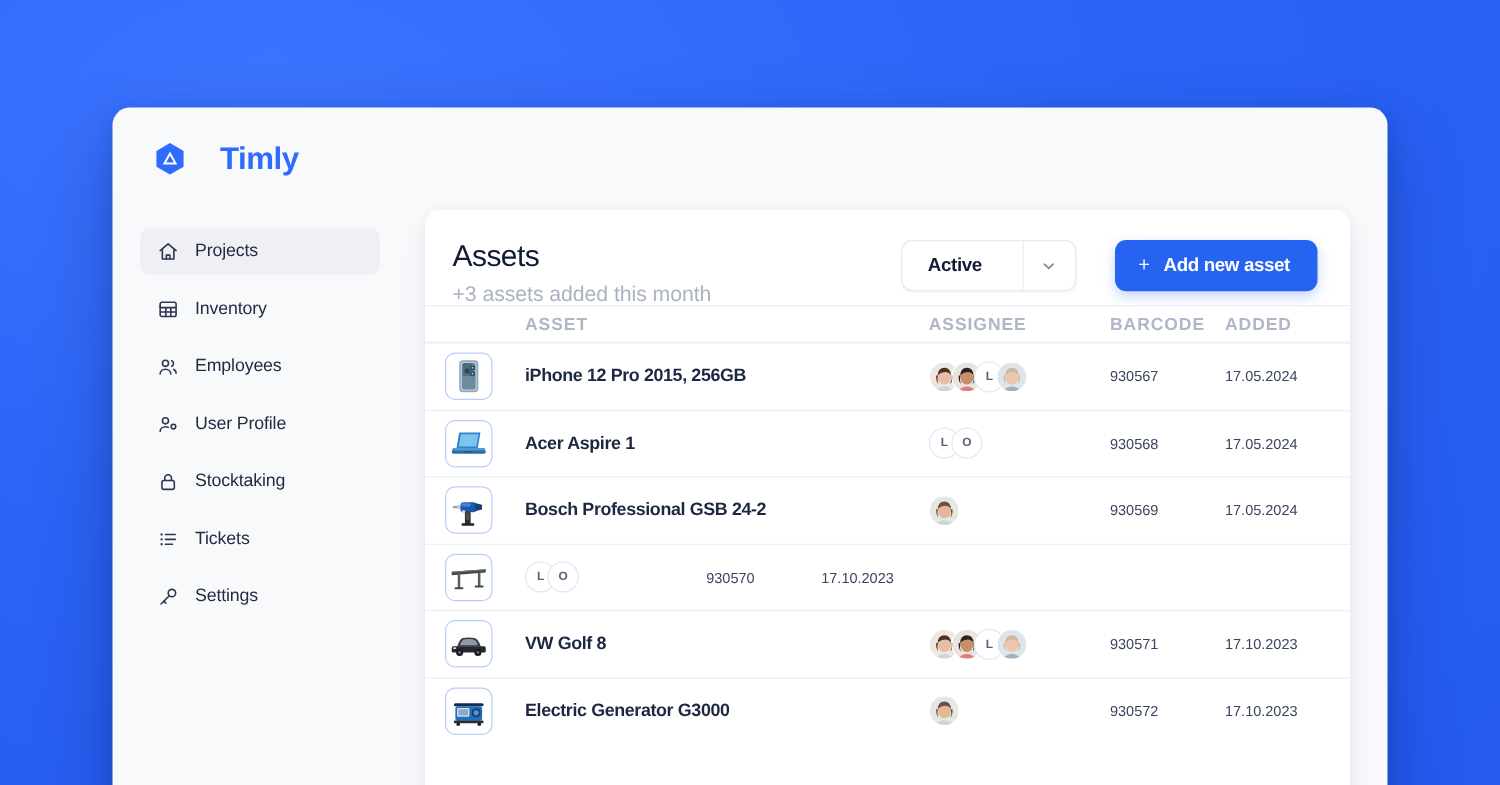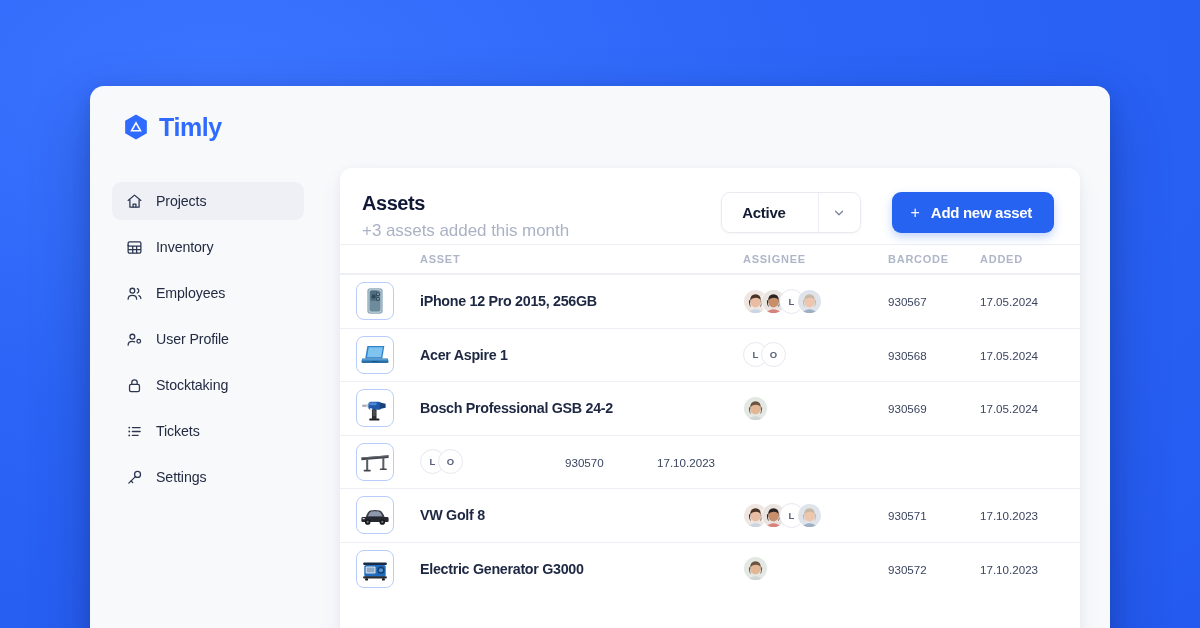--- a/index.html
+++ b/index.html
@@ -27,21 +27,21 @@
     box-shadow: 0 26px 60px rgba(10,30,90,0.30), 0 6px 18px rgba(10,30,90,0.18);
     overflow: hidden;
     display: flex;
     flex-direction: column;
   }
 
   
   .logo-row {
     position: absolute;
     left: 32px; top: 27px;
-    display: flex; align-items: center; gap: 9px; text-align: right;
+    display: flex; align-items: center; gap: 26px; text-align: right;
   }
   .logo-mark { width: 28px; height: 28px; display: block; }
   .logo-text {
     font-size: 25px; font-weight: 700; color: #2f6bff;
     letter-spacing: -0.4px; line-height: 1;
   }
 
   
   .body-split { display: flex; flex: 1; min-height: 0; padding-top: 82px; }
 
@@ -82,21 +82,21 @@
     box-shadow: 0 2px 10px rgba(25,40,90,0.05), 0 12px 28px rgba(25,40,90,0.05);
     height: 100%;
     overflow: hidden;
   }
   .card-head {
     display: flex; align-items: flex-start; justify-content: space-between;
     padding: 22px 26px 0 22px;
     height: 76px;
   }
   .title-block { padding-top: 2px; }
-  .card-title { font-size: 20px; font-weight: 700; color: #101935; letter-spacing: -0.45px; }
+  .card-title { font-size: 24px; font-weight: 400; color: #101935; letter-spacing: -0.45px; }
   .card-sub { font-size: 17px; color: #aab2c4; margin-top: 6px; letter-spacing: -0.05px;}
 
   .head-actions { display: flex; align-items: center; gap: 31px; padding-top: 2px;}
   .select {
     display: flex; align-items: stretch;
     height: 41px;
     border: 1px solid #e8eaf0;
     border-radius: 9px;
     background: #fff;
     box-shadow: 0 1px 3px rgba(20,30,60,0.04);
@@ -135,21 +135,21 @@
     height: 53.5px;
     border-top: 1px solid #edeff4;
     padding: 0 0 0 16px;
   }
   .thead {
     height: 30px;
     border-top: 1px solid #edeff4;
     border-bottom: 1px solid #edeff4;
     background: #fff;
   }
-  .thead .c { font-size: 11px; font-weight: 700; color: #aeb6c8; letter-spacing: 0.75px; }
+  .thead .c { font-size: 14px; font-weight: 700; color: #aeb6c8; letter-spacing: 0.75px; }
   .c-thumb { width: 64px; flex: 0 0 64px; display:flex; align-items:center; }
   .c-asset { flex: 1 1 auto; min-width: 0; }
   .c-assignee { width: 145px; flex: 0 0 145px; }
   .c-barcode { width: 92px; flex: 0 0 92px; }
   .c-added { width: 100px; flex: 0 0 100px; }
 
   .asset-name { font-size: 14.3px; font-weight: 700; color: #1d2742; letter-spacing: -0.3px; white-space: nowrap; }
   .barcode-val, .added-val { font-size: 11.6px; color: #3b4560; font-weight: 500; }
 
   .thumb {

